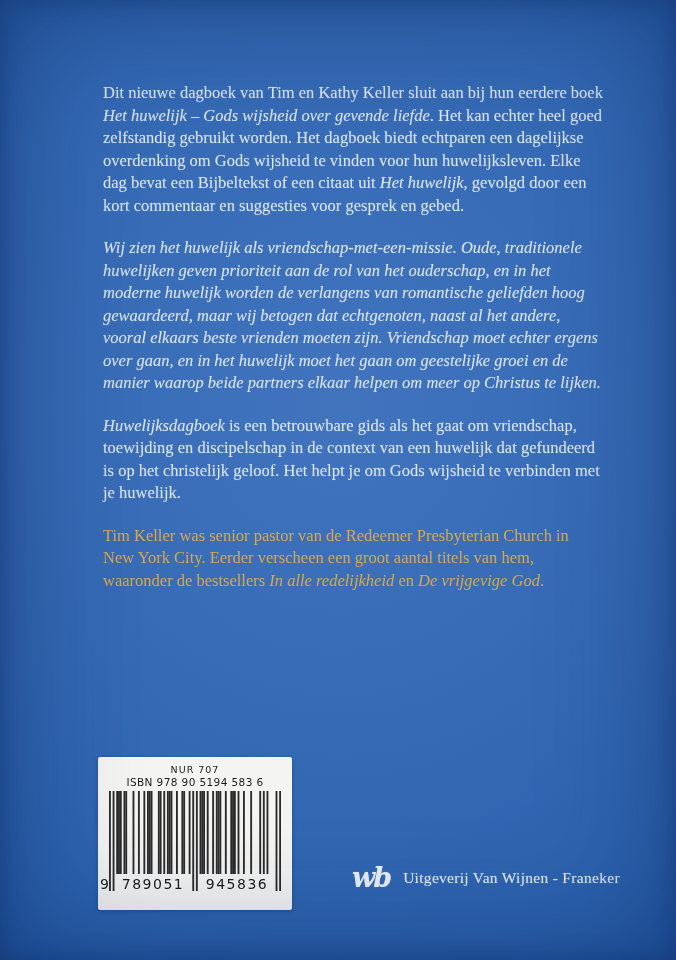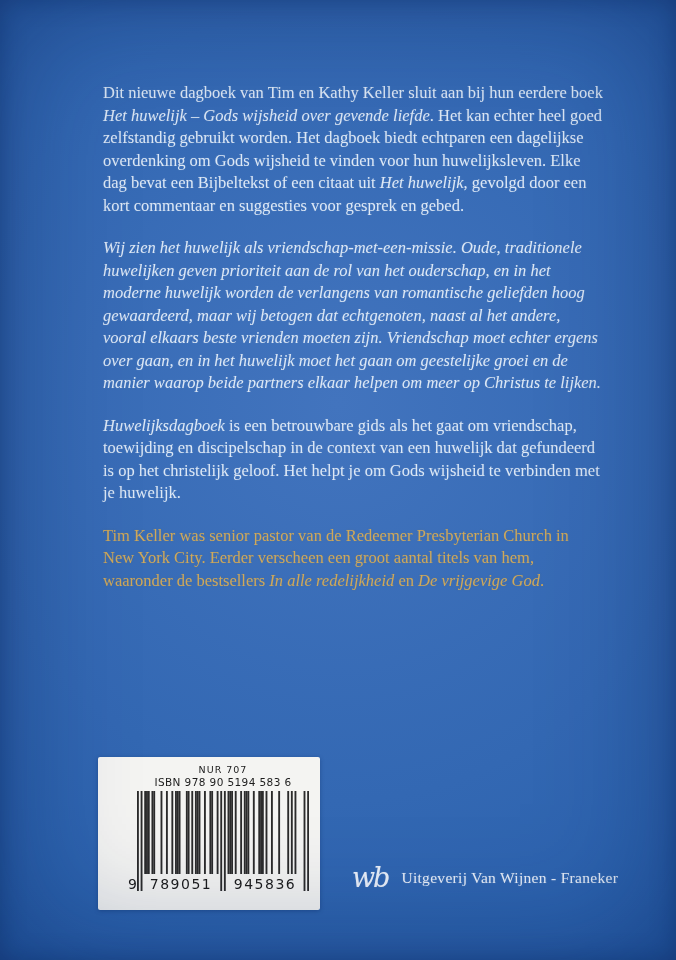--- a/index.html
+++ b/index.html
@@ -63,21 +63,20 @@
   .barcode{
     position:absolute;
     left:98px;top:757px;
     width:194px;height:153px;
     background:var(--barcode-bg);
     border-radius:2px;
     text-align:center;
     font-family:"DejaVu Sans", sans-serif;
     color:#1c1c1c;
     box-shadow:0 1px 4px rgba(10,35,85,.35);
-    padding-left:28px;
   }
   .nur{font-size:9.5px;letter-spacing:1px;margin-top:7px;}
   .isbn{font-size:10.5px;letter-spacing:.4px;margin-top:1px;}
   .bars{width:172px;height:100px;margin:3px auto 0;}
   .bars svg{display:block;}
   .digits{
     position:relative;
     height:16px;
     margin-top:-15px;
     font-size:14px;
@@ -89,21 +88,21 @@
   .d-g2{left:105px;width:68px;text-align:center;letter-spacing:1.5px;}
   
   .publisher{
     position:absolute;
     left:352px;top:864px;
     display:flex;align-items:center;gap:13px;
     color:#eaf0f9;
   }
   .pub-logo{
     font-family:"DejaVu Serif", serif;
-    font-weight:normal;font-style:italic;
+    font-weight:bold;font-style:italic;
     font-size:27px;line-height:27px;
     letter-spacing:-2px;
     text-shadow:0 0 1px rgba(255,255,255,.4);
   }
   .pub-name{
     font-family:"Liberation Serif", serif;
     font-size:15.5px;
     letter-spacing:.3px;
     text-shadow:0 0 2px rgba(190,212,240,.3);
   }

